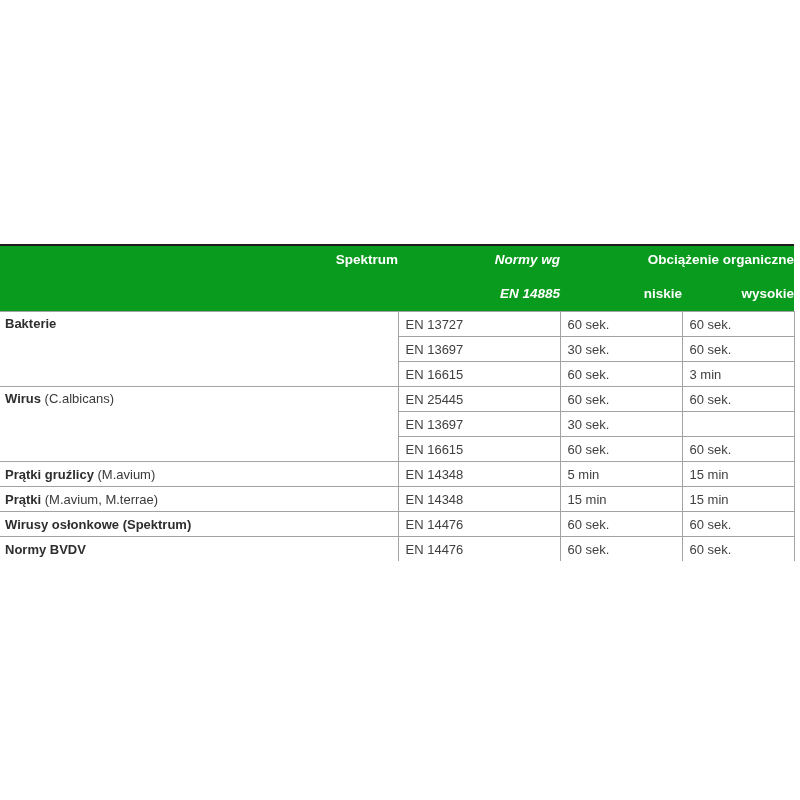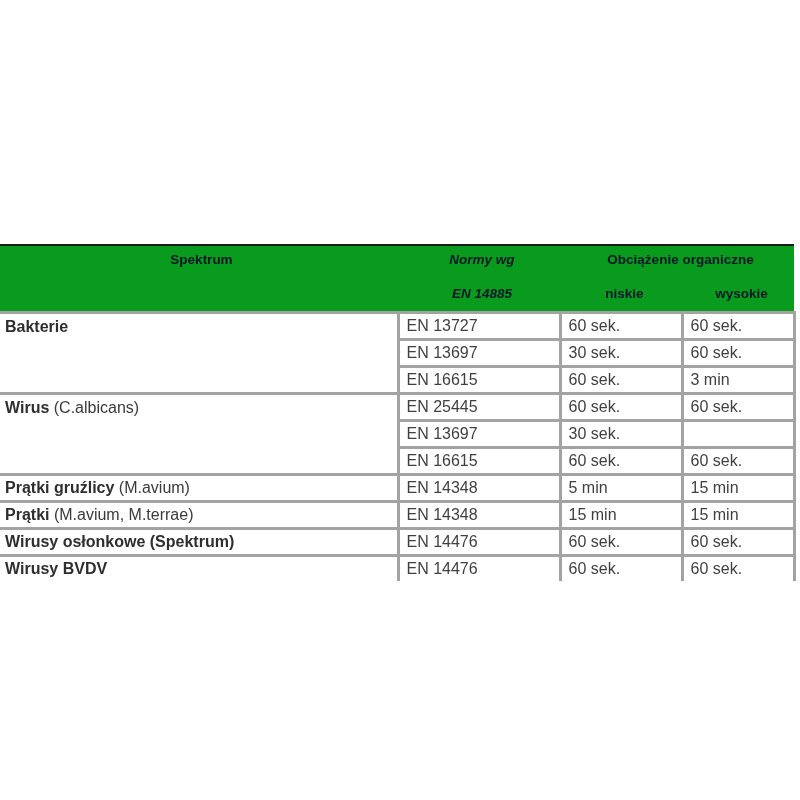--- a/index.html
+++ b/index.html
@@ -17,38 +17,38 @@
     border-top: 2px solid #1b1b1b;
   }
   table {
     border-collapse: collapse;
     table-layout: fixed;
     width: 794px;
   }
   
   thead th {
     background: #089b1d;
-    color: #0f172a;
+    color: #ffffff;
     font-weight: 700;
     font-size: 13.5px;
-    text-align: center;
+    text-align: right;
     vertical-align: top;
     border: none;
     padding: 0;
   }
   tr.hrow1 th { height: 30px; padding-top: 6px; }
   tr.hrow2 th { height: 25px; padding-top: 4px; }
   th.h-spektrum { padding-left: 5px; }
   th.h-col2 { padding-left: 6px; font-style: italic; }
   th.h-col3 { padding-left: 7px; }
   th.h-col4 { padding-left: 7px; margin-top: 24px; }
   
   tbody td {
-    border: 3px solid #a3a3a3;
-    font-size: 16px;
+    border: 1px solid #a3a3a3;
+    font-size: 13px;
     color: #3f3f3f;
     height: 24px;
     padding: 0 4px 0 7px;
     vertical-align: middle;
     overflow: hidden;
     white-space: nowrap;
     margin-left: 31px;
   }
   tbody td.col-spektrum {
     border-left: none;
@@ -130,20 +130,20 @@
           <td>15 min</td>
           <td>15 min</td>
         </tr>
         <tr>
           <td class="col-spektrum"><span class="b">Wirusy osłonkowe (Spektrum)</span><span></span></td>
           <td>EN 14476</td>
           <td>60 sek.</td>
           <td>60 sek.</td>
         </tr>
         <tr>
-          <td class="col-spektrum"><span class="b">Wirusy BVDV</span><span></span></td>
+          <td class="col-spektrum"><span class="b">Normy BVDV</span><span></span></td>
           <td>EN 14476</td>
           <td>60 sek.</td>
           <td>60 sek.</td>
         </tr>
       </tbody>
   </table>
 </div>
 
 </body></html>

